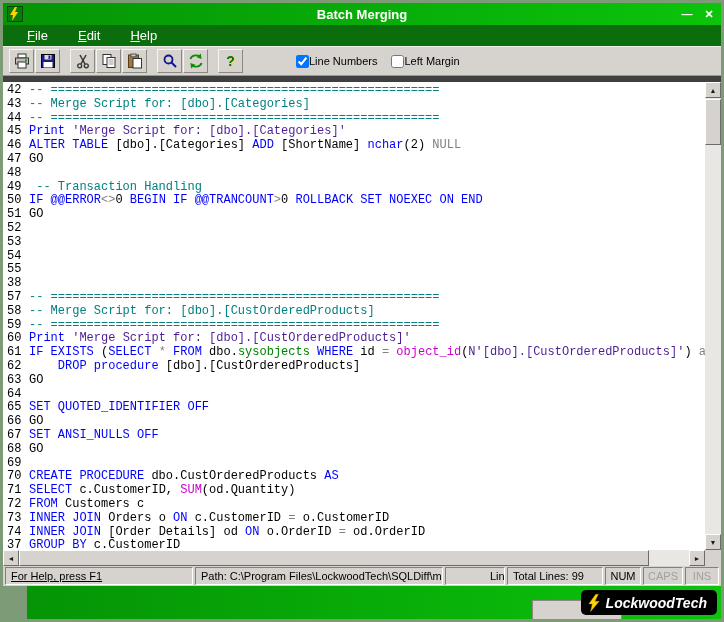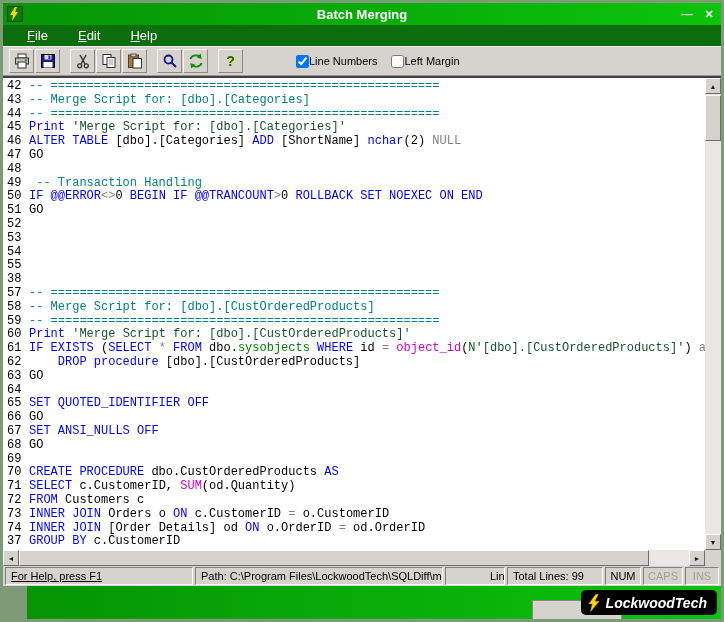--- a/index.html
+++ b/index.html
@@ -69,34 +69,34 @@
     text-shadow: 1px 1px 0 #f0d060; }
   .chk-group { margin-left: 52px; display: flex; align-items: center; gap: 14px; }
   .chk { display: inline-flex; align-items: center; gap: 0;
     font-size: 11px; color: #000; }
   .chk input { width: 13px; height: 13px; margin: 0; }
   
   .editor-area {
     flex: 1 1 auto; min-height: 0;
     position: relative;
     background: #ffffff;
-    border-top: 2px solid #404040;
+    border-top: 6px solid #404040;
   }
   .code-view {
     position: absolute; left: 0; top: 0; right: 16px; bottom: 16px;
     background: #ffffff; overflow: hidden; padding-top: 2px;
     font-family: "Liberation Mono", "DejaVu Sans Mono", monospace;
     font-size: 12px;
   }
   .code-line { height: 13.8px; line-height: 13.8px; white-space: pre; }
   .ln { display: inline-block; width: 26px; padding-left: 4px; color: #000000; }
   .t-p { color: #000000; }
   .t-c { color: #008080; }
   .t-k { color: #0000ff; }
-  .t-s { color: #14532d; }
+  .t-s { color: #4c1d95; }
   .t-m { color: #cc00cc; }
   .t-g { color: #808080; }
   .t-gr { color: #008000; }
   
   .vscroll {
     position: absolute; top: 0; right: 0; bottom: 16px; width: 16px;
     background: #e9e7e3; display: flex; flex-direction: column;
   }
   .hscroll {
     position: absolute; left: 0; right: 16px; bottom: 0; height: 16px;

